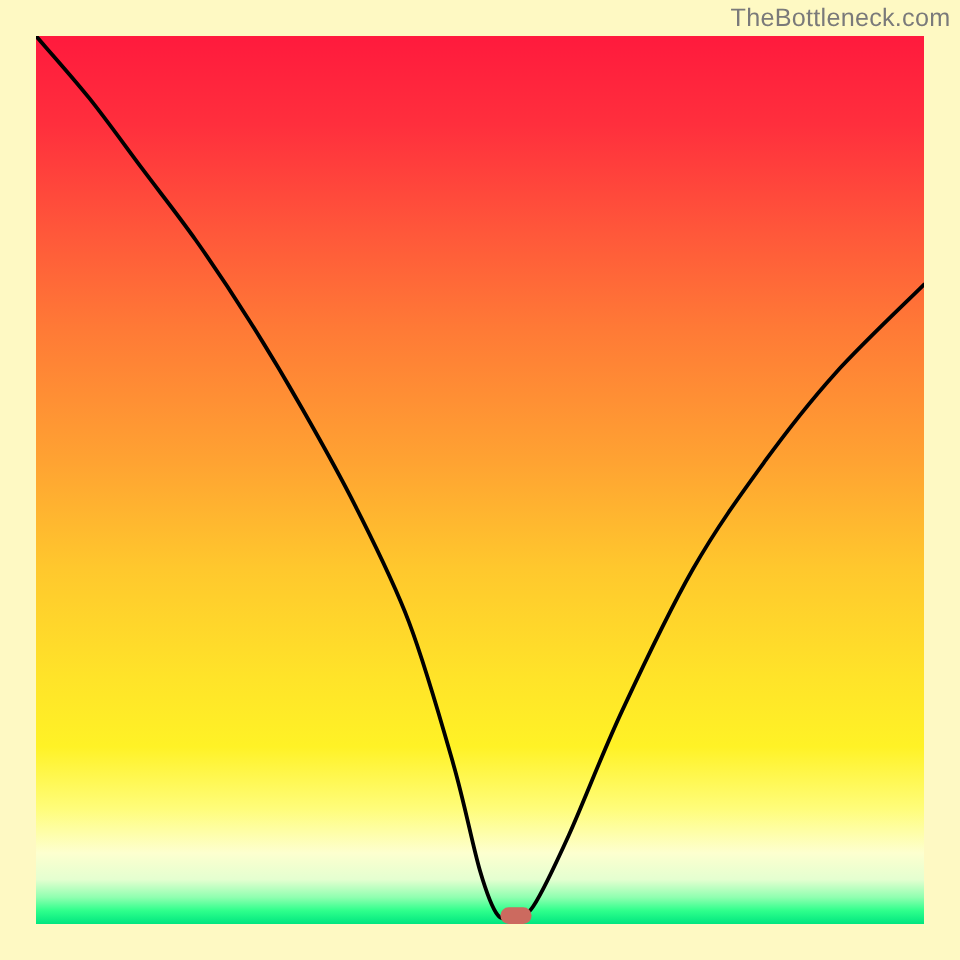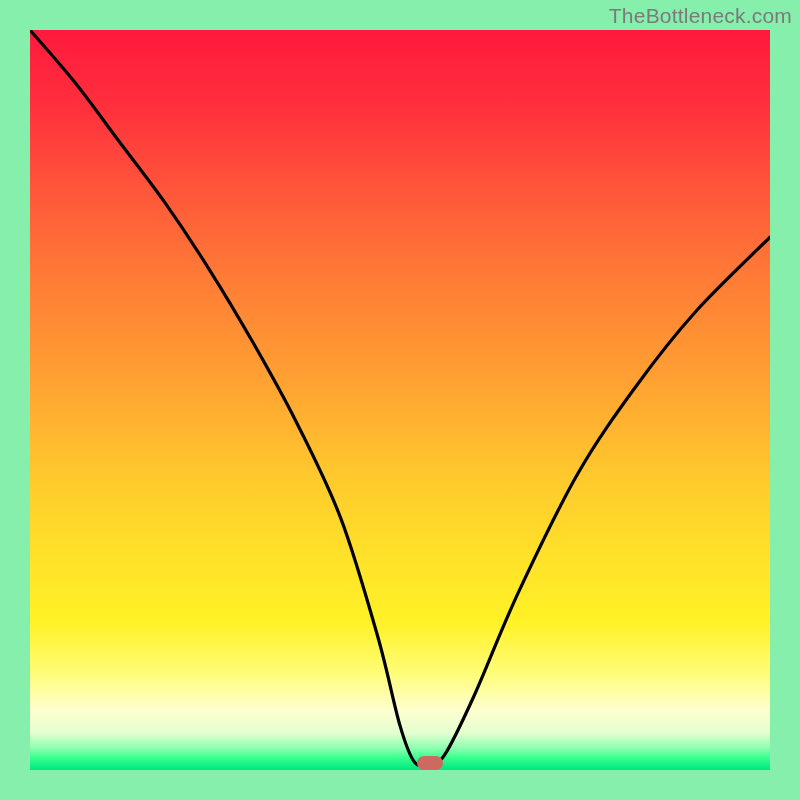--- a/index.html
+++ b/index.html
@@ -7,21 +7,21 @@
     padding: 0;
     width: 800px;
     height: 800px;
     background: #000;
     font-family: Arial, Helvetica, sans-serif;
   }
   .frame {
     position: relative;
     width: 800px;
     height: 800px;
-    background: #86efac;
+    background: #fef9c3;
   }
   .watermark {
     position: absolute;
     top: 4px;
     right: 8px;
     color: #7a7a7a;
     font-size: 21px;
     font-weight: 400;
     letter-spacing: 0.2px;
     z-index: 10;

